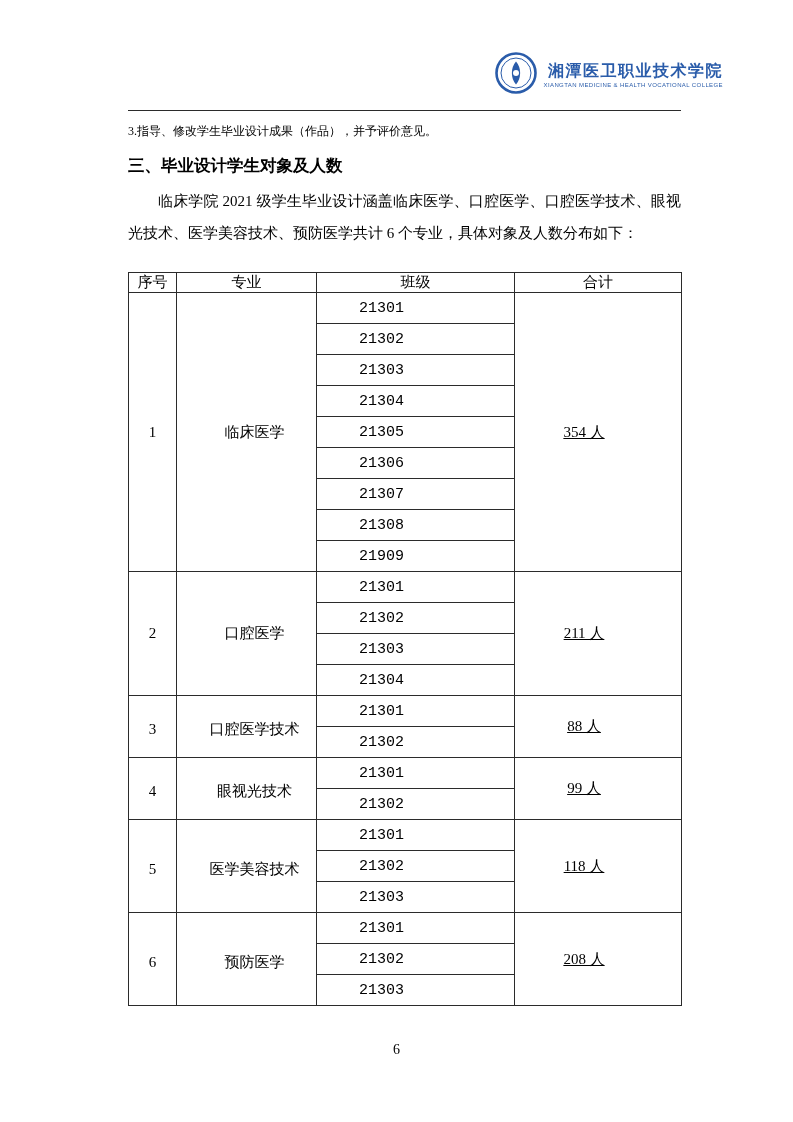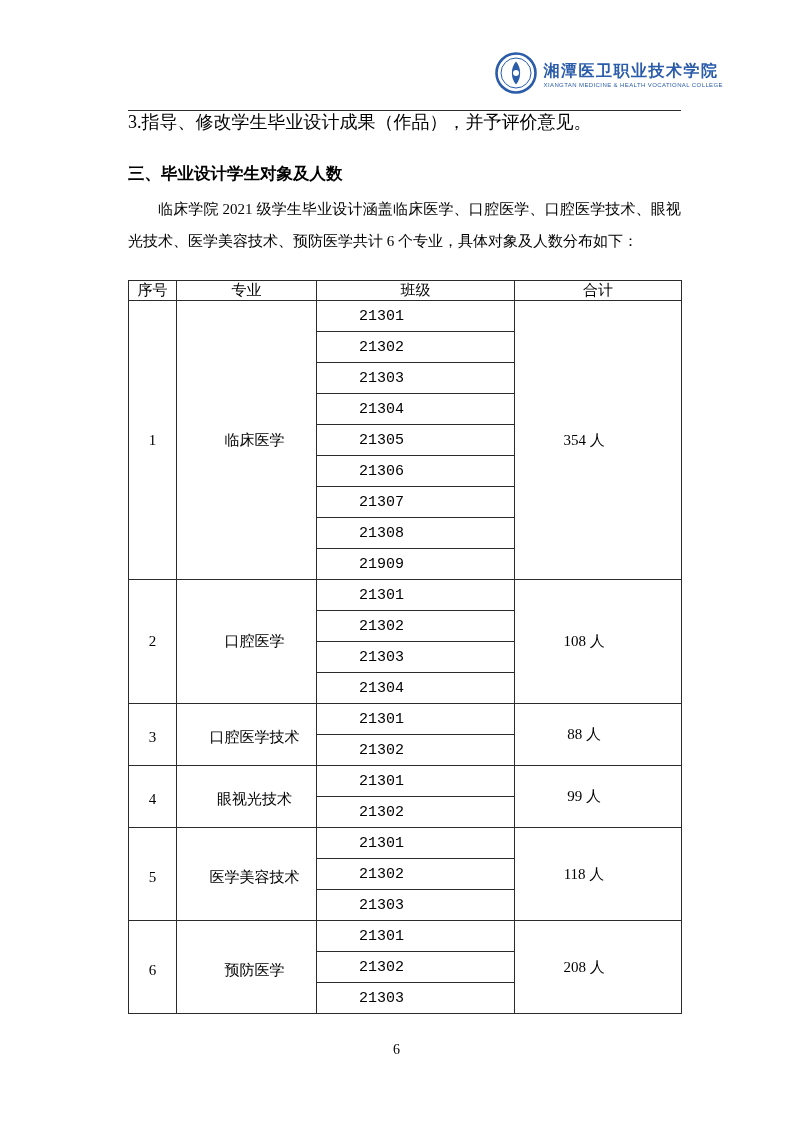--- a/index.html
+++ b/index.html
@@ -27,43 +27,44 @@
     border-bottom: 1px solid #2b2b2b;
   }
   .logo {
     position: absolute;
     top: 52px;
     right: -42px;
     display: flex;
     align-items: center;
     gap: 7px;
   }
-  .logo-text { display: flex; flex-direction: column; }
+  .logo-text { display: flex; flex-direction: column; align-items: flex-end; }
   .logo-cn {
     font-size: 16px;
     font-weight: bold;
     letter-spacing: 1.5px;
     color: #2a5caa;
     font-family: "Liberation Serif", "DejaVu Serif", serif;
     line-height: 20px;
   }
   .logo-en {
     font-size: 6px;
     color: #2a5caa;
     letter-spacing: 0.4px;
     font-family: "Liberation Sans", "DejaVu Sans", sans-serif;
     line-height: 8px;
   }
   
   .body-line {
-    font-size: 18px;
+    margin-top: 9px;
+    font-size: 12px;
     line-height: 22px;
   }
   .section-heading {
-    margin-top: 28px;
+    margin-top: 11px;
     font-size: 16.5px;
     font-weight: bold;
     font-family: "Liberation Sans", "DejaVu Sans", sans-serif;
     line-height: 24px;
   }
   .intro {
     margin-top: 8px;
     margin-bottom: 23px;
     font-size: 15px;
     line-height: 32px;
@@ -85,21 +86,21 @@
     text-align: center;
   }
   table.roster th { height: 20px; }
   col.w-no    { width: 48px; }
   col.w-major { width: 140px; }
   col.w-class { width: 198px; }
   col.w-total { width: 167px; }
   td.c-no { text-align: center; }
   td.c-major { text-align: left; padding-left: 16px; }
   td.c-class { text-align: center; padding-right: 68px; font-family: Liberation Mono, monospace; }
-  td.c-total { text-align: center; padding-right: 28px; }
+  td.c-total { text-align: center; padding-right: 28px; text-decoration: underline; }
   td.v-top { vertical-align: top; padding-top: 6px; }
   
   .page-number {
     position: absolute;
     left: 0;
     right: 0;
     bottom: 64px;
     text-align: center;
     font-size: 14px;
   }
@@ -176,21 +177,21 @@
             <td class="c-class">21308</td>
           </tr>
       <tr>
             <td class="c-class">21909</td>
           </tr>
 
       <tr>
         <td class="c-no" rowspan="4">2</td>
         <td class="c-major" rowspan="4">口腔医学</td>
         <td class="c-class">21301</td>
-        <td class="c-total" rowspan="4">108 人</td>
+        <td class="c-total" rowspan="4">211 人</td>
       </tr>
       <tr>
             <td class="c-class">21302</td>
           </tr>
       <tr>
             <td class="c-class">21303</td>
           </tr>
       <tr>
             <td class="c-class">21304</td>
           </tr>

